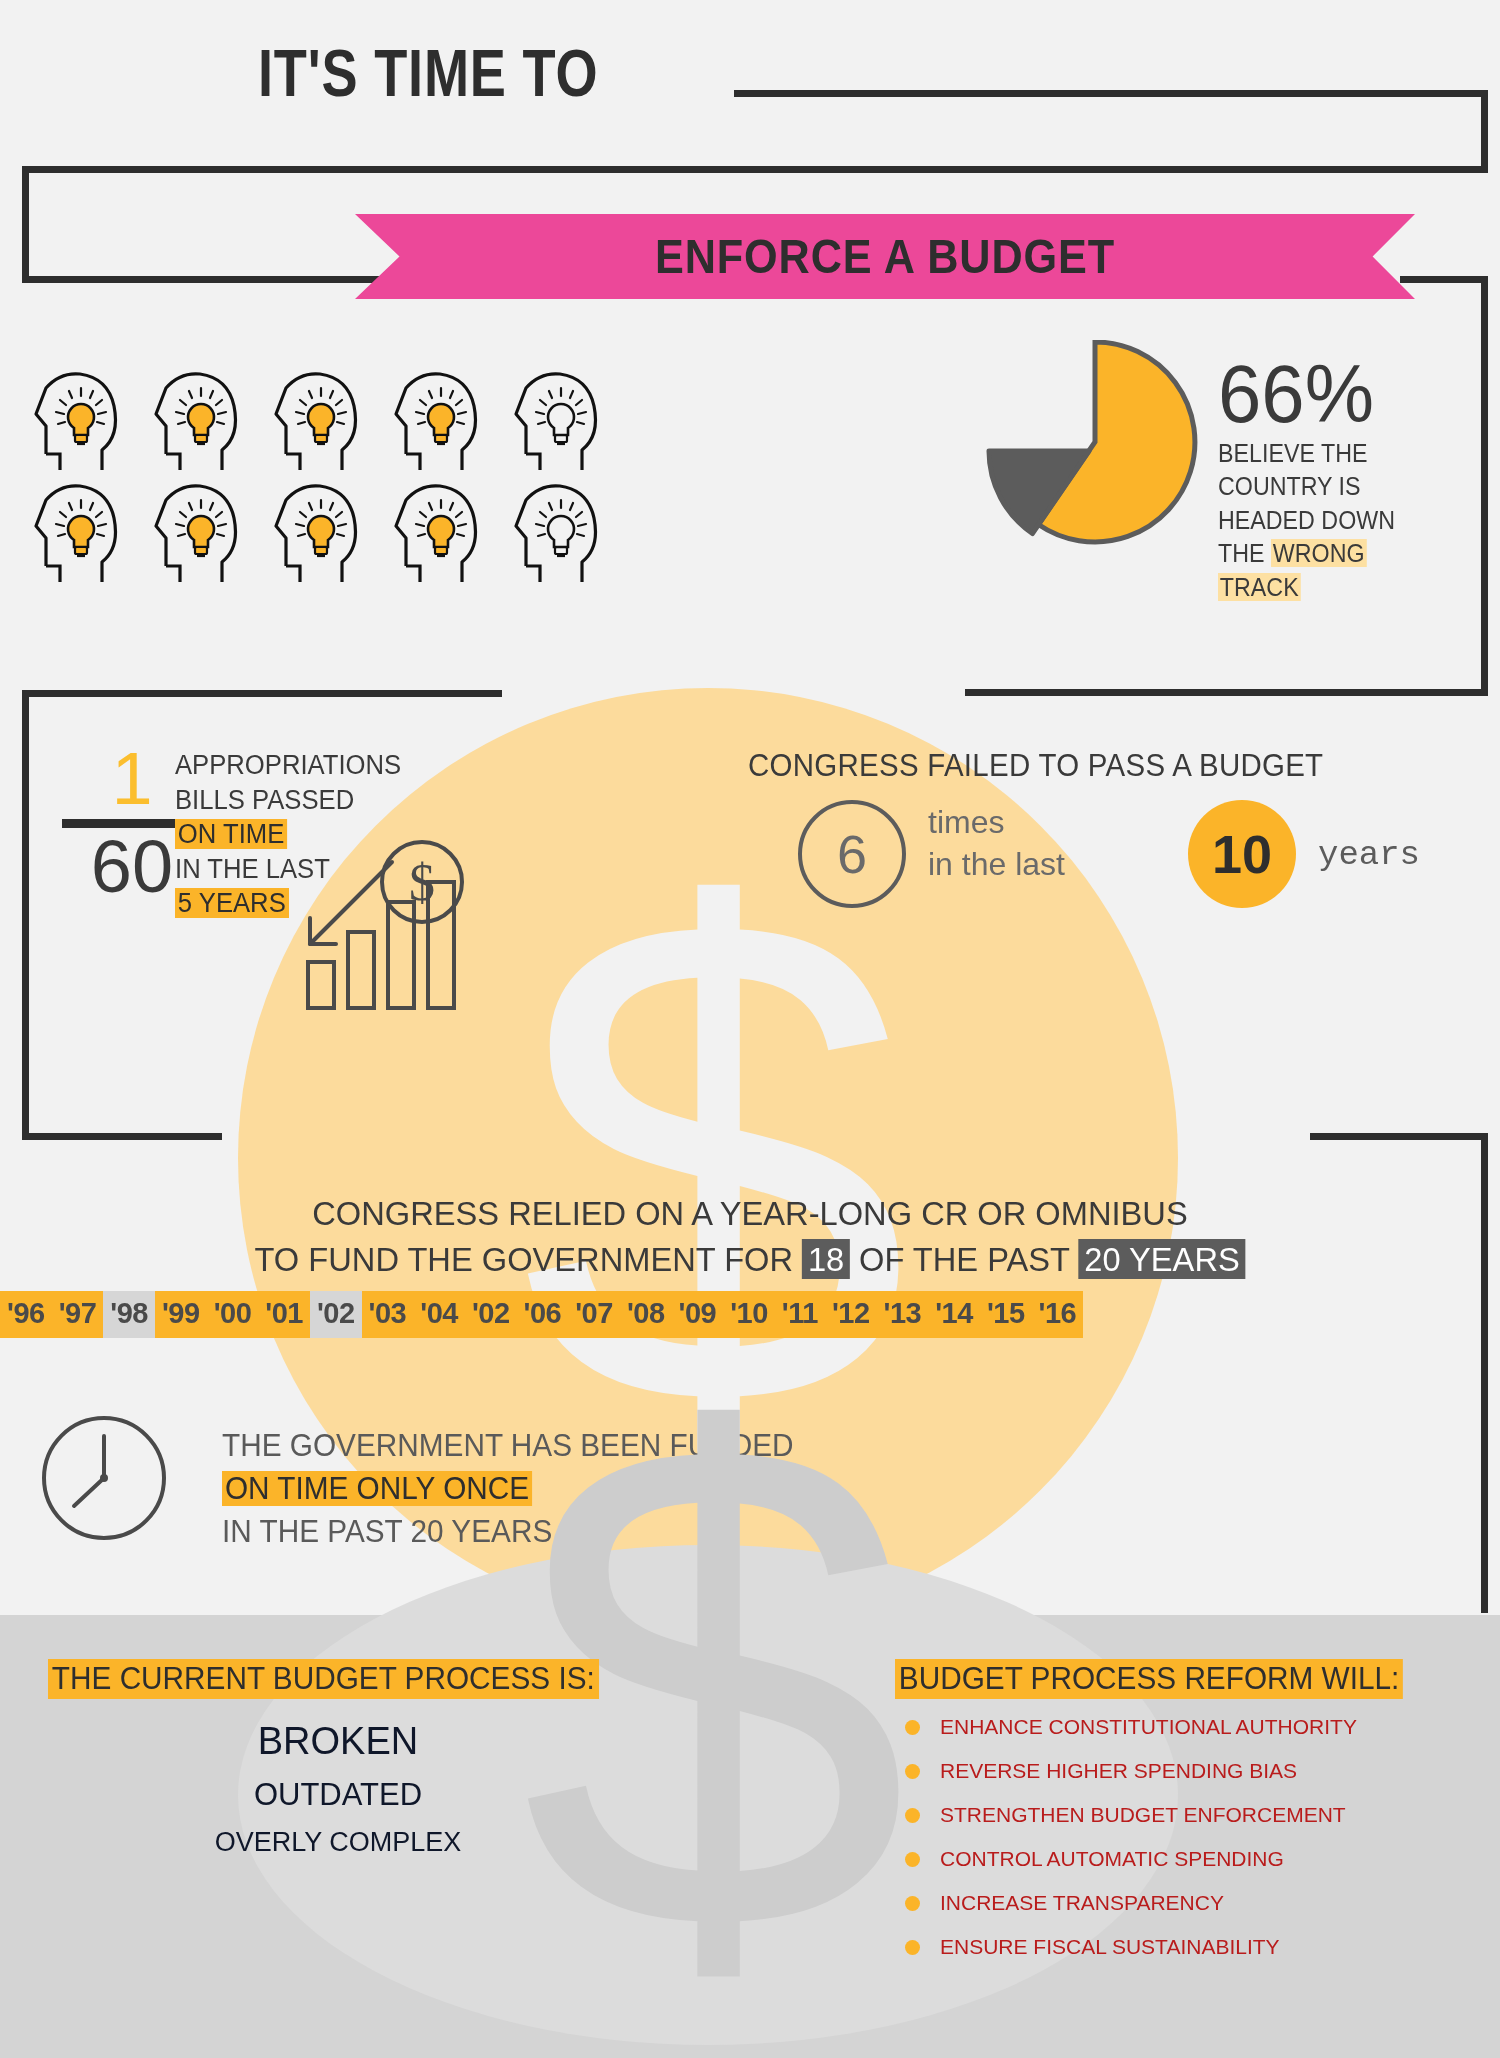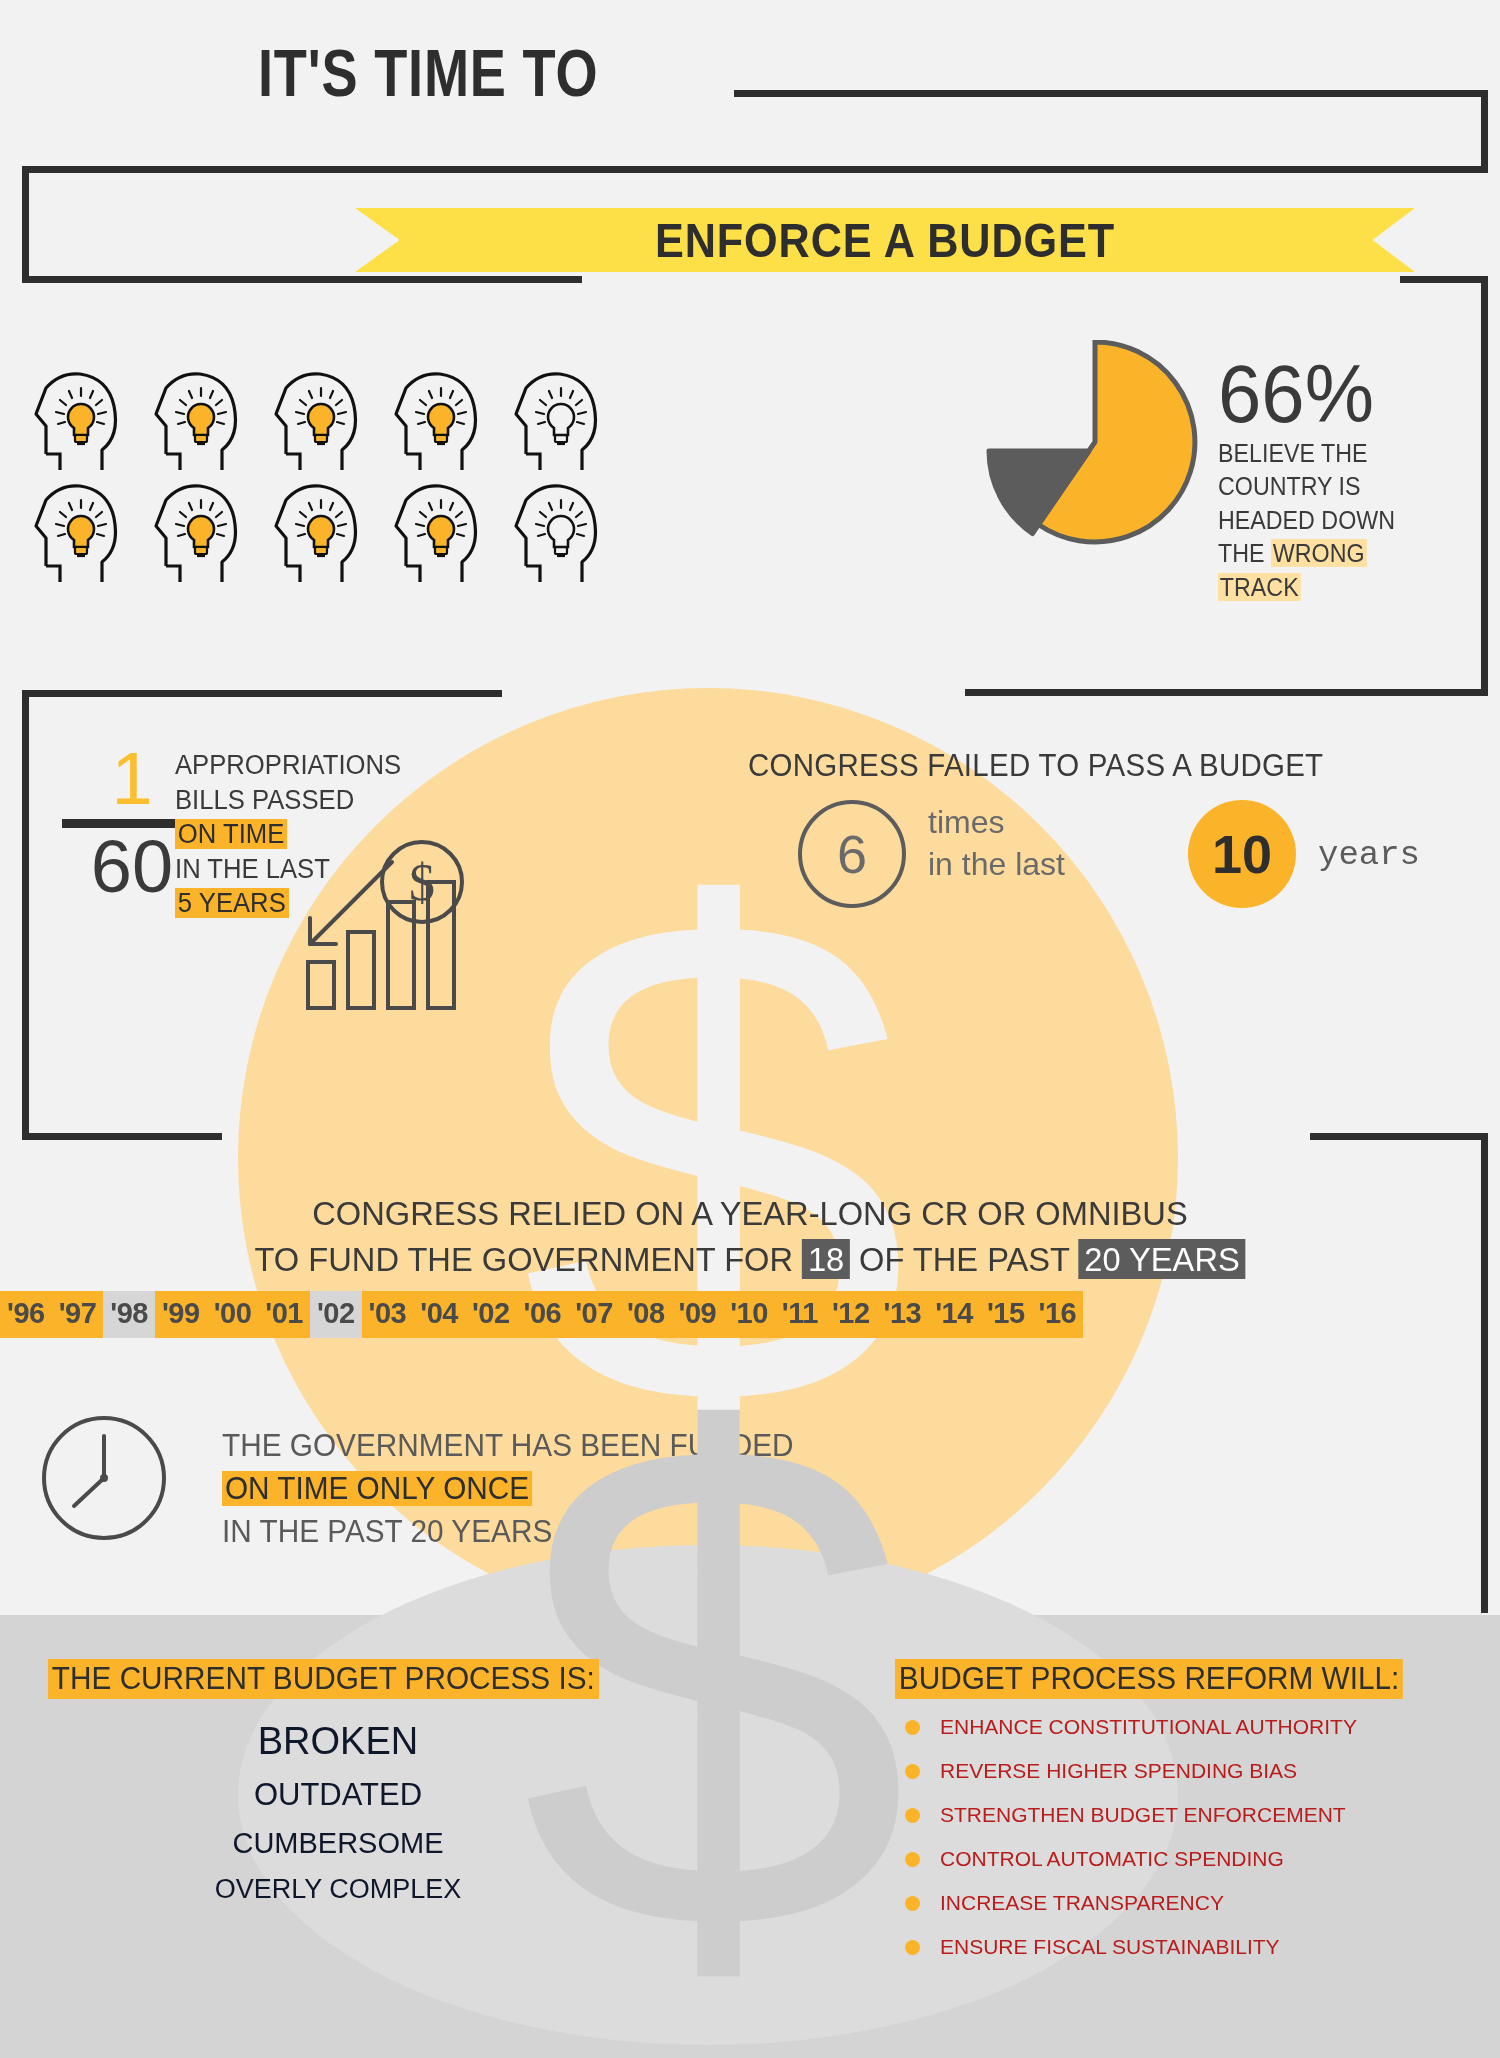--- a/index.html
+++ b/index.html
@@ -49,22 +49,22 @@
   .title-its-time {
     position:absolute; left:258px; top:35px;
     font-size:66px; font-weight:700; letter-spacing:1px;
     color:#2e2e2e;
     font-family:"Liberation Sans Narrow","Liberation Sans",sans-serif;
     transform:scaleX(0.82); transform-origin:left center;
   }
 
   
   .ribbon {
-    position:absolute; left:355px; top:208px; width:1060px; height:64px;
-    background:#fde047;
+    position:absolute; left:355px; top:214px; width:1060px; height:85px;
+    background:#ec4899;
     clip-path: polygon(0 0, 100% 0, 96% 50%, 100% 100%, 0 100%, 4.2% 50%);
   }
   .ribbon-label {
     position:absolute; left:0; top:0; width:100%; height:100%;
     display:flex; align-items:center; justify-content:center;
     font-size:48px; font-weight:700; color:#2e2e2e; letter-spacing:1px;
     font-family:"Liberation Sans Narrow","Liberation Sans",sans-serif;
     transform:scaleX(0.9);
   }
 
@@ -571,21 +571,20 @@
 
   <div class="bottom">
     <div class="bot-inner">
       <div class="ghost-swoosh"></div>
       <div class="ghost-dollar">$</div>
 
       <div class="bl-title">THE CURRENT BUDGET PROCESS IS:</div>
       <div class="bl-list" id="bl-list">
           <div class="bl-item" style="font-size: 38px;">BROKEN</div>
           <div class="bl-item" style="font-size: 31px;">OUTDATED</div>
-          <div class="bl-item" style="font-size: 29px;">CUMBERSOME</div>
           <div class="bl-item" style="font-size: 27px;">OVERLY COMPLEX</div>
         </div>
 
       <div class="br-title">BUDGET PROCESS REFORM WILL:</div>
       <div class="br-list" id="br-list">
           <div class="br-item">
             <span class="bullet"></span>
             <span>ENHANCE CONSTITUTIONAL AUTHORITY</span>
           </div>
           <div class="br-item">

